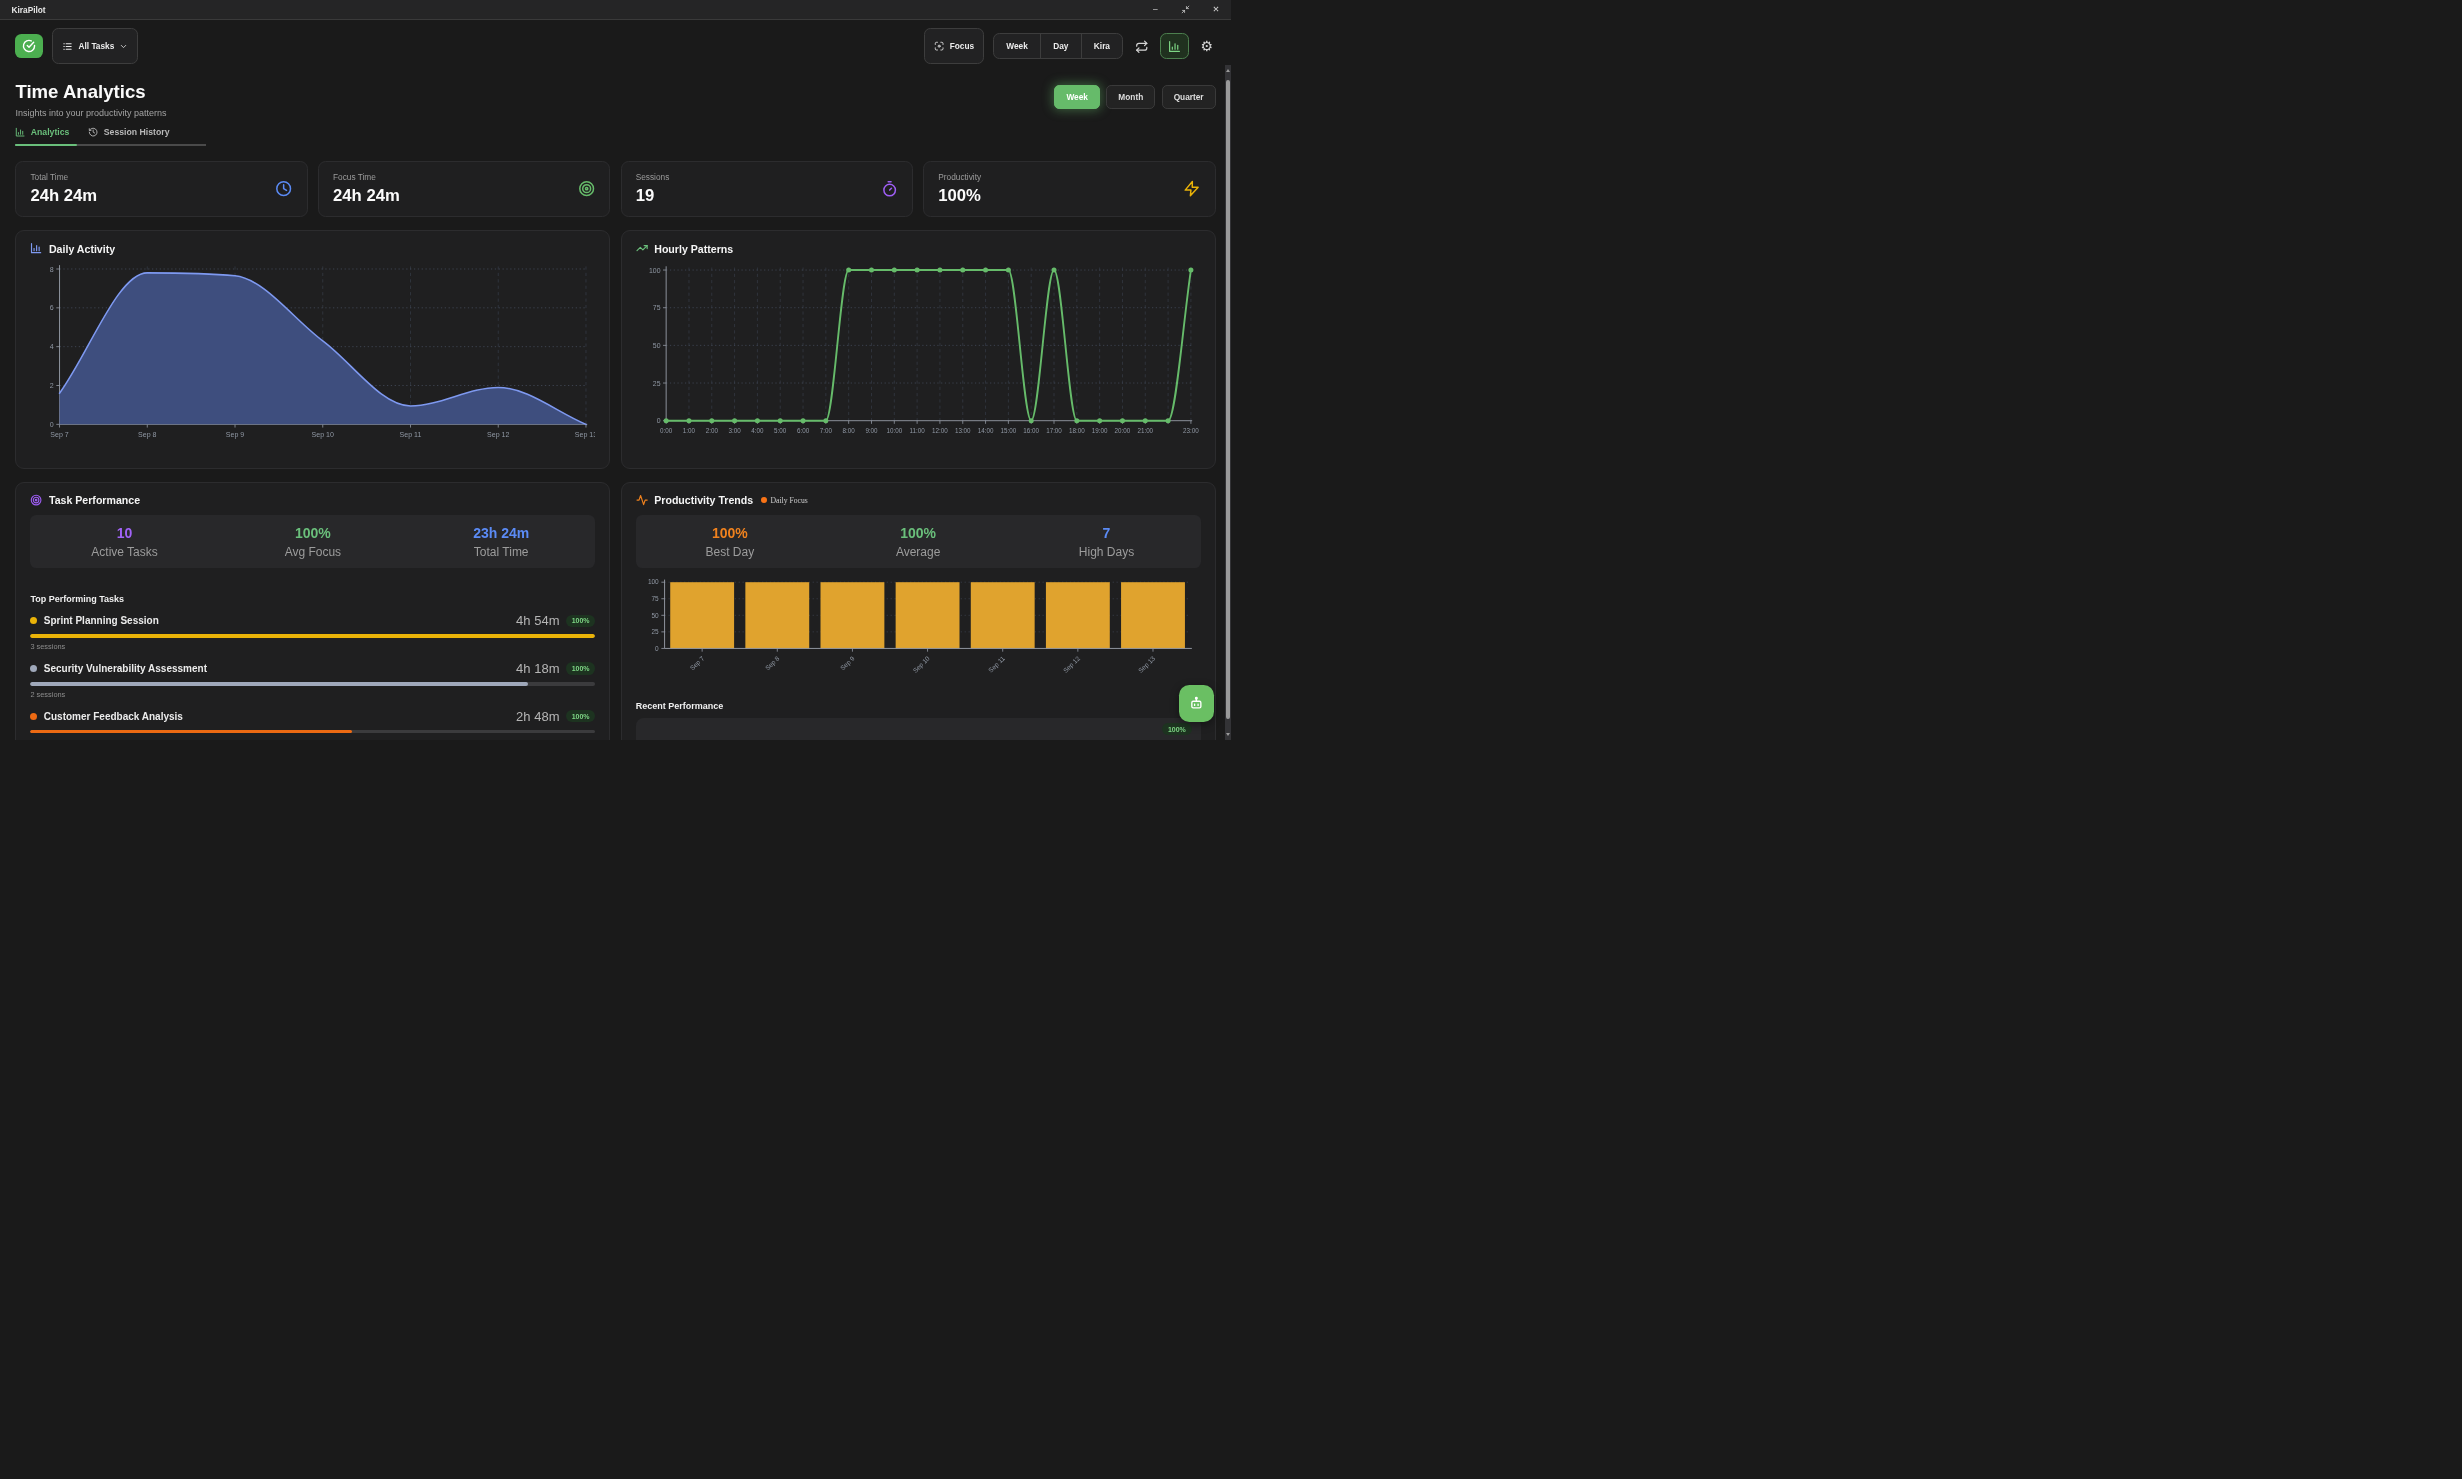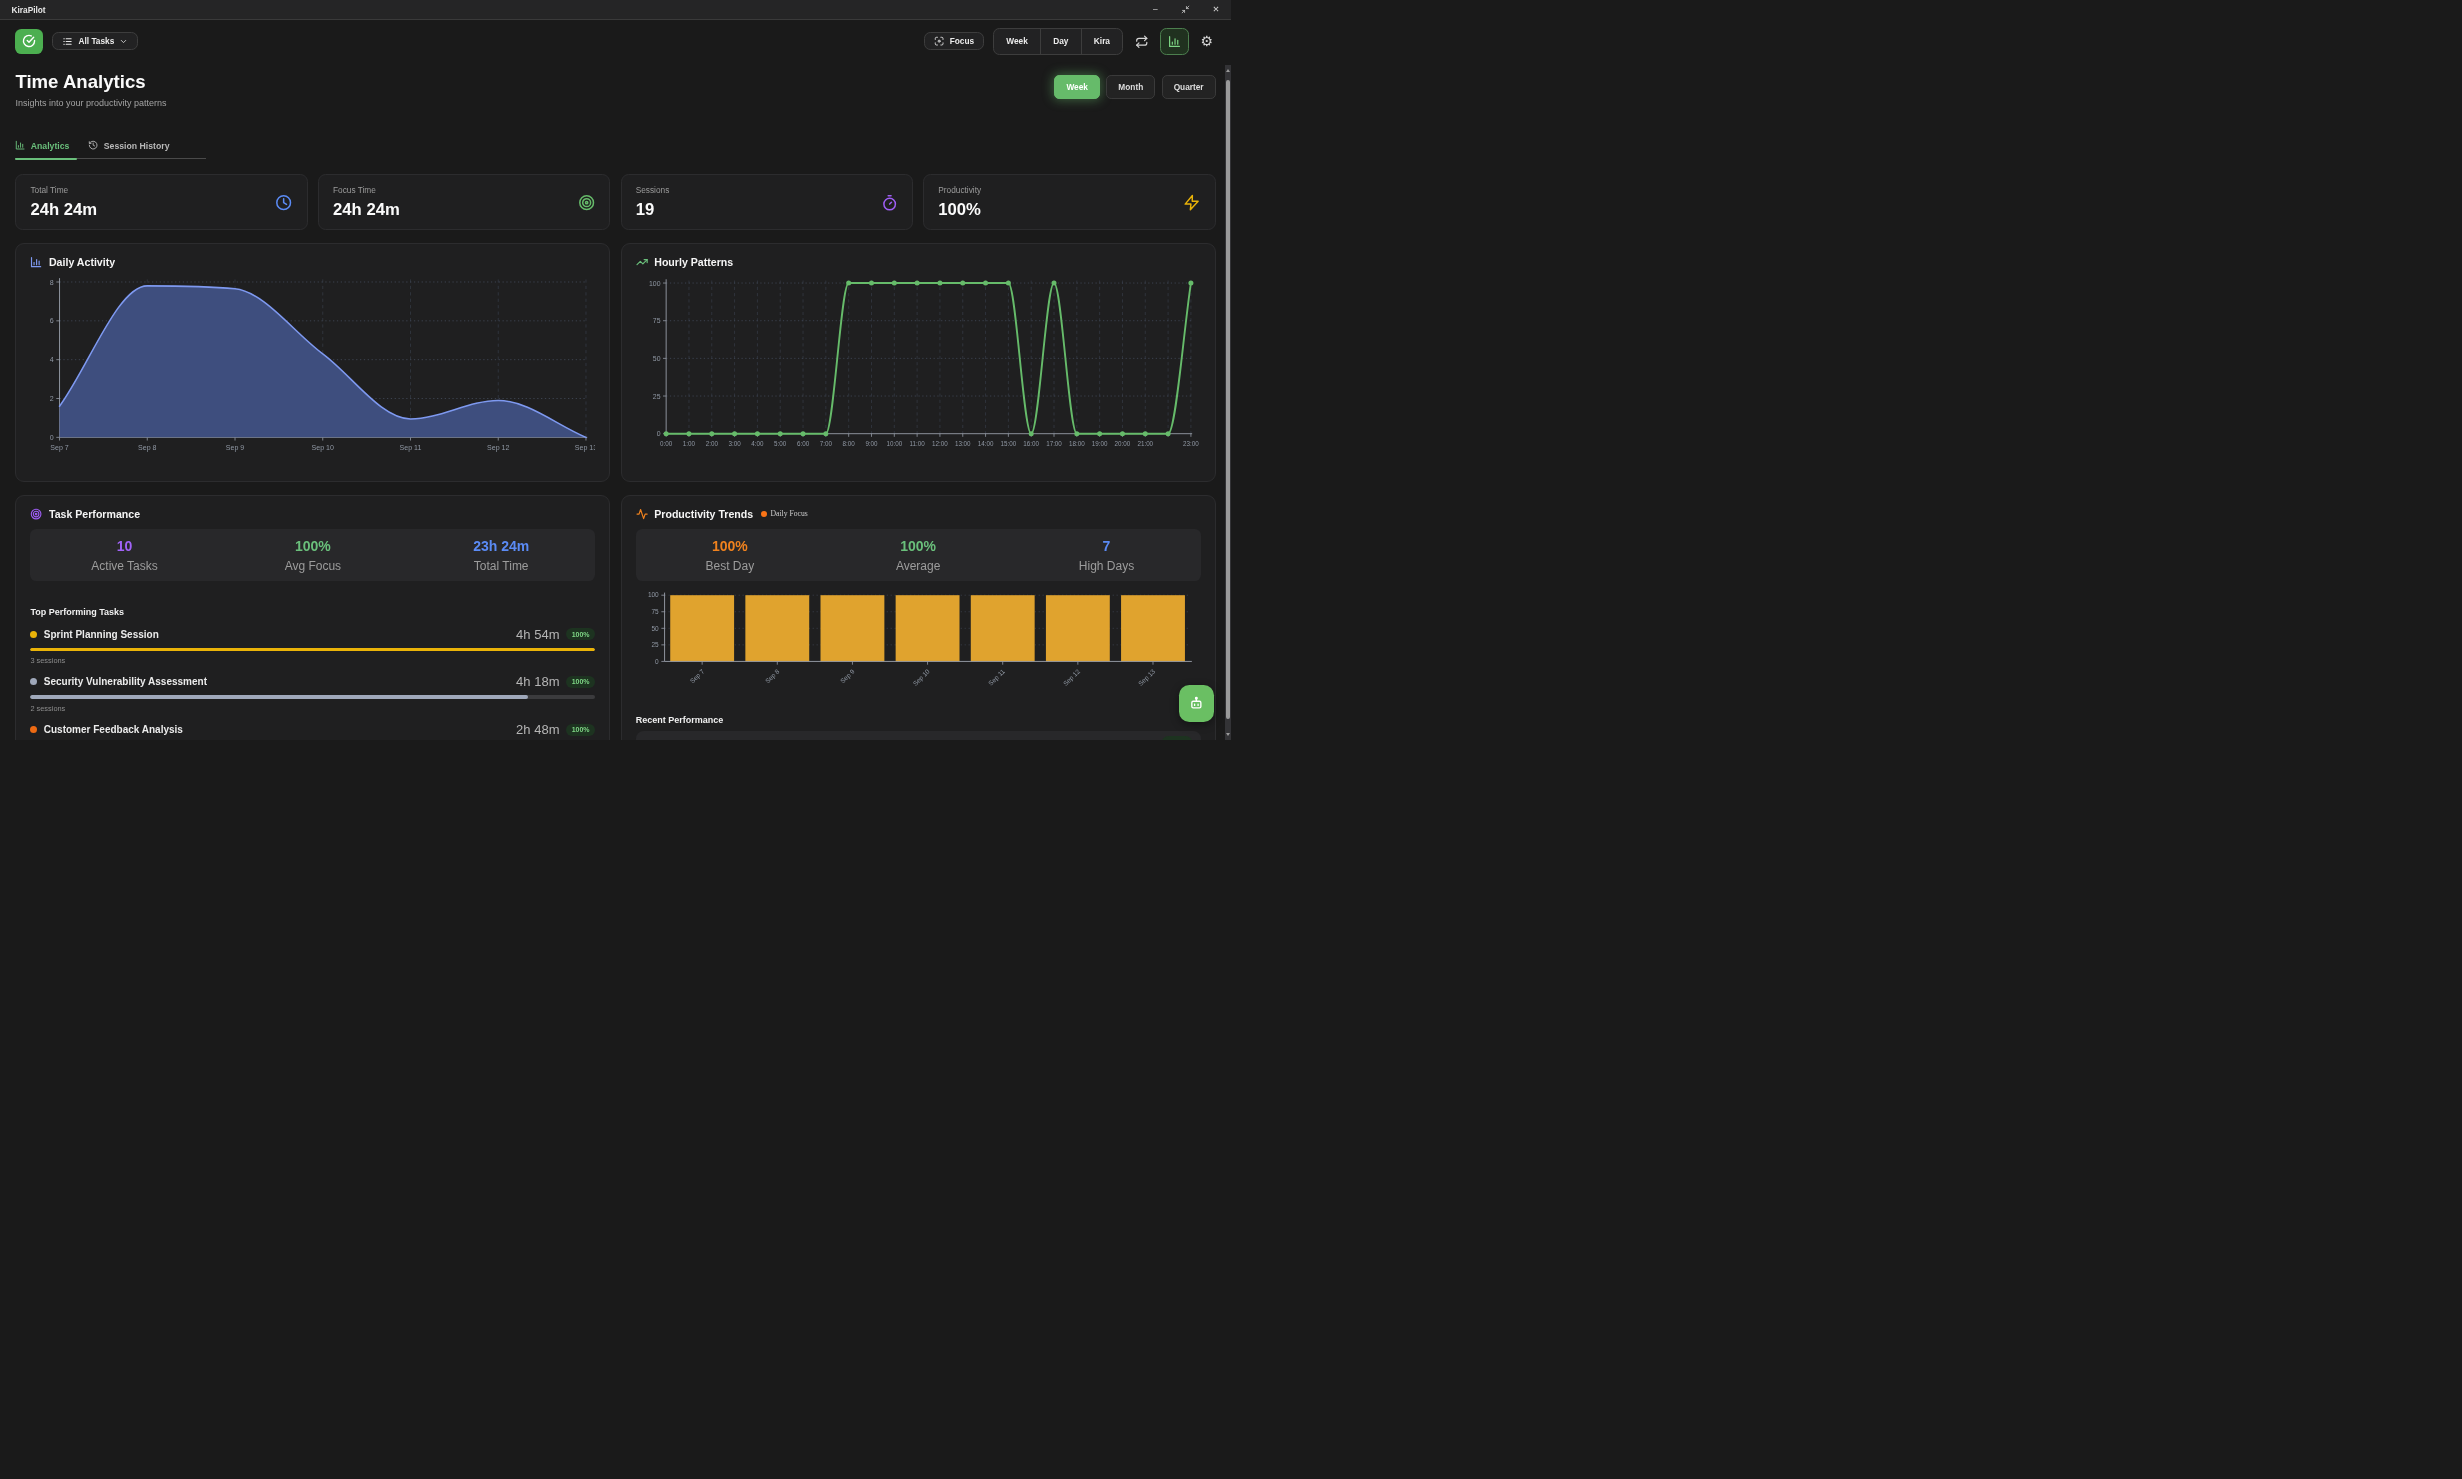--- a/index.html
+++ b/index.html
@@ -11,21 +11,21 @@
   }
   
   .titlebar{height:19px;background:#252526;border-bottom:0.6px solid #3a3a3a;
     display:flex;align-items:center;justify-content:space-between;padding:0 11.5px;}
   .app-title{font-size:8.3px;font-weight:600;color:#e6e6e6;}
   .win-controls{display:flex;align-items:center;gap:23px;color:#cfcfcf;}
   .win-btn{font-size:8.3px;line-height:1;cursor:default;display:flex;align-items:center;}
   
   .toolbar{display:flex;align-items:center;justify-content:space-between;padding:8.3px 15.4px 7.7px;}
   .tb-group{display:flex;align-items:center;gap:9px;}
-  .btn{display:inline-flex;align-items:center;gap:5.1px;height:18px;border-radius:6.4px;
+  .btn{display:inline-flex;align-items:center;gap:5.1px;height:36px;border-radius:6.4px;
     background:#222223;border:0.6px solid #3d3d3d;color:#ececec;font-size:8.3px;font-weight:600;
     padding:0 9px;box-sizing:border-box;}
   .app-btn{width:28px;height:24.4px;border-radius:6.4px;background:#4caf50;border:none;
     display:flex;align-items:center;justify-content:center;}
   .segmented{display:flex;height:24.4px;border:0.6px solid #3d3d3d;border-radius:6.4px;background:#222223;overflow:hidden;}
   .segment{display:flex;align-items:center;padding:0 12.2px;font-size:8.3px;color:#ececec;font-weight:600;}
   .segment + .segment{border-left:0.6px solid #3d3d3d;}
   .icon-btn{background:none;border:none;padding:2.6px;display:flex;align-items:center;}
   .chart-btn{width:27px;height:24.4px;border-radius:6.4px;background:#20311f;border:0.6px solid #4c7f4e;
     display:flex;align-items:center;justify-content:center;}
@@ -34,21 +34,21 @@
   .content{padding:3.8px 15.4px 0;}
   .page-head{display:flex;justify-content:space-between;align-items:flex-start;}
   .page-title{font-size:18.6px;font-weight:700;color:#fafafa;margin:5.1px 0 0;}
   .page-subtitle{font-size:9px;color:#a3a3a3;margin-top:5.1px;}
   .range-switch{display:flex;gap:6.4px;margin-top:9px;}
   .range-btn{height:22px;padding:0 11px;border-radius:5.1px;font-size:8.3px;font-weight:600;
     display:flex;align-items:center;background:#232323;border:0.6px solid #3a3a3a;color:#dedede;}
   .range-btn.active{background:#66bb6a;border-color:#66bb6a;color:#fff;
     box-shadow:0 0 10.3px 1.3px rgba(102,187,106,.45);}
   
-  .tabs{position:relative;margin-top:32px;display:flex;gap:19px;width:205px;}
+  .tabs{position:relative;margin-top:9px;display:flex;gap:19px;width:205px;}
   .tab{display:inline-flex;align-items:center;gap:5.1px;font-size:8.7px;font-weight:600;
     padding-bottom:8.3px;color:#b9b9b9;}
   .tab.active{color:#6abf7b;}
   .tab-underline-track{position:absolute;left:0;bottom:0;width:191px;height:1.3px;background:#4a4a4a;}
   .tab-underline-active{position:absolute;left:0;bottom:-0.6px;width:62px;height:1.9px;background:#6abf7b;border-radius:1.3px;}
   
   .stat-row{display:flex;gap:10.3px;margin-top:15.4px;}
   .stat-card{flex:1;height:56px;background:#1f1f20;border:0.6px solid #2c2c2e;border-radius:7.7px;
     display:flex;align-items:center;justify-content:space-between;padding:0 14px;box-sizing:border-box;}
   .stat-label{font-size:8.3px;color:#9b9b9b;}

